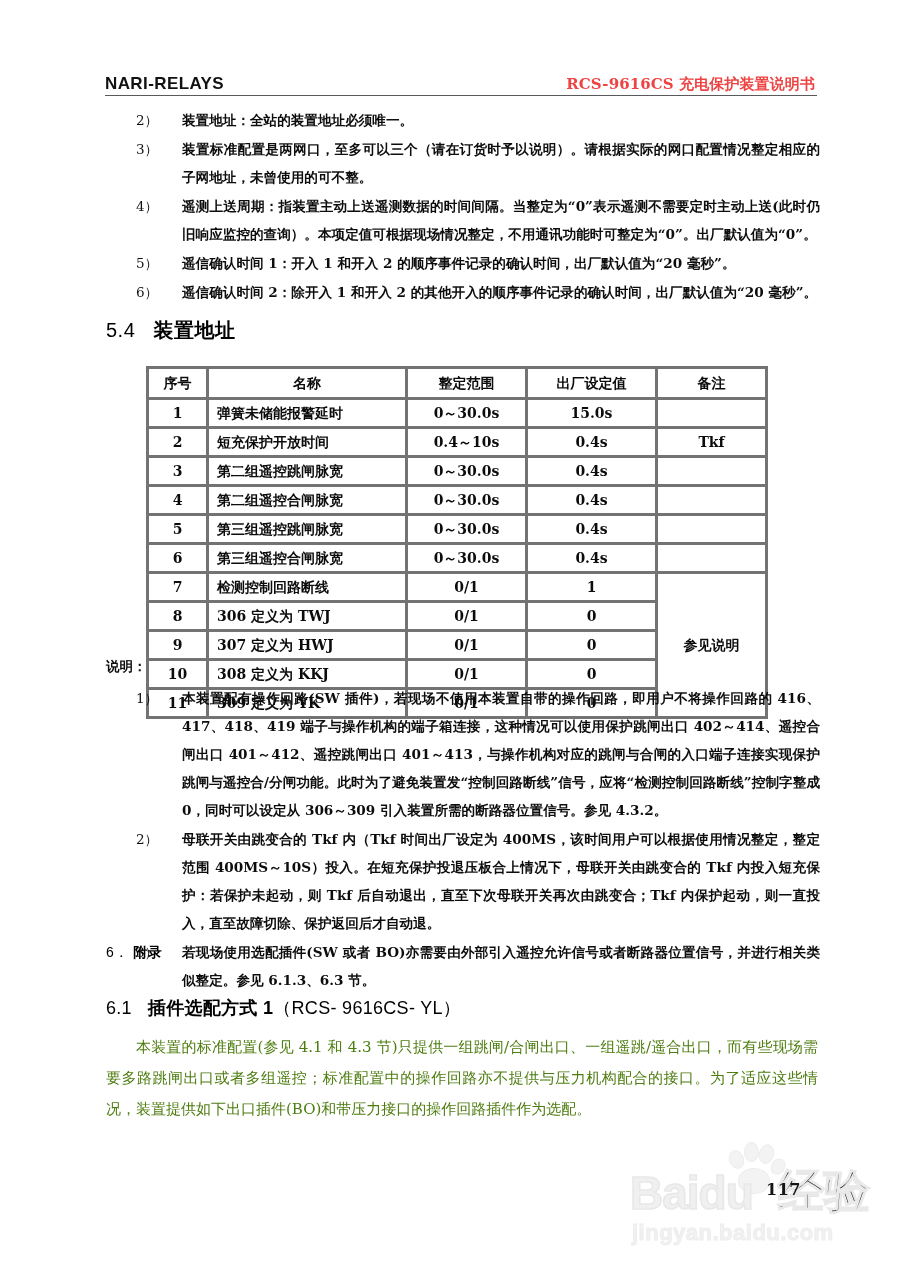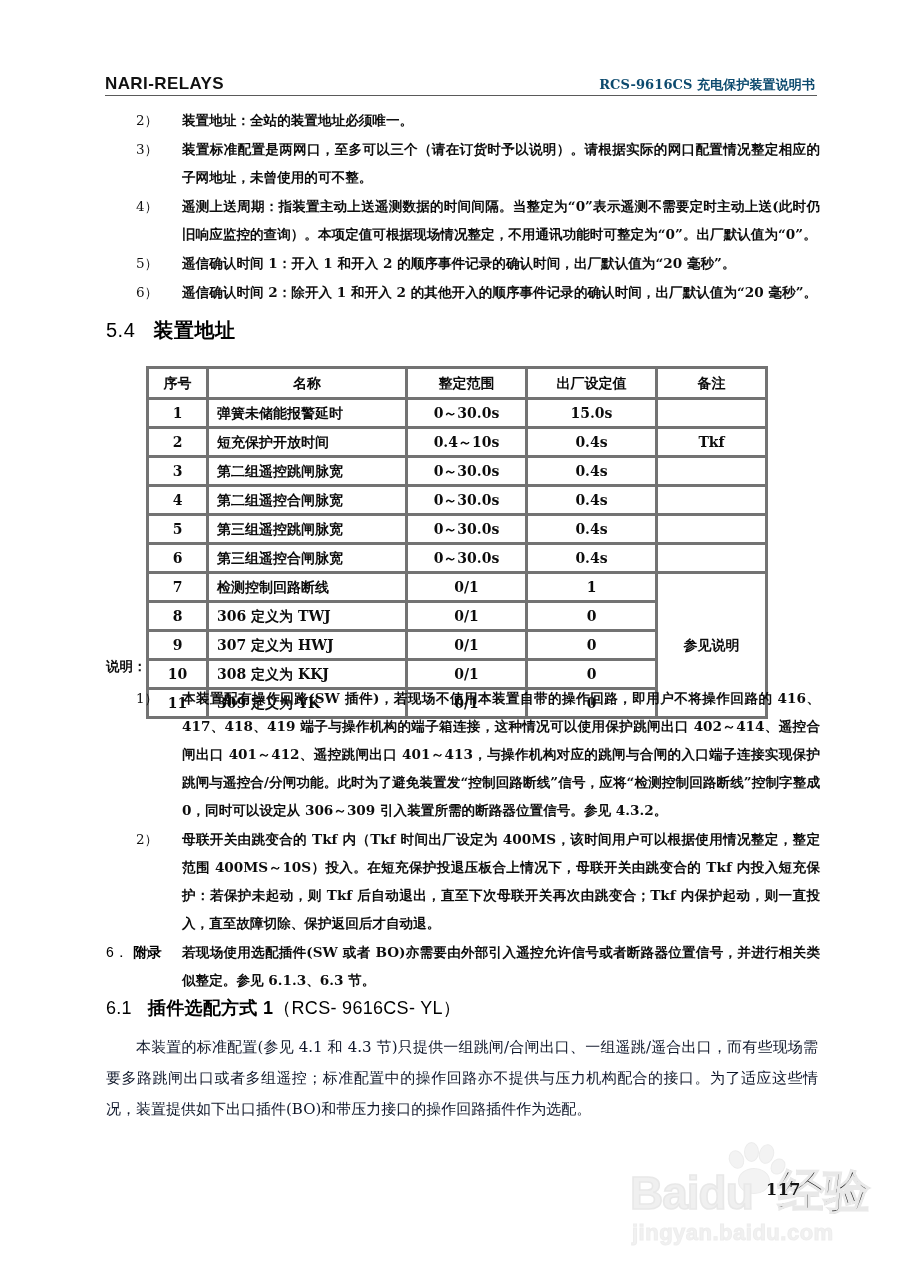--- a/index.html
+++ b/index.html
@@ -38,23 +38,23 @@
   .header-left {
     font-family: "Liberation Sans", "DejaVu Sans", sans-serif;
     font-size: 17px;
     font-weight: 700;
     letter-spacing: 0.4px;
     color: #111;
     margin-top: 46px;
   }
   .header-right {
     font-family: "DejaVu Serif", "Liberation Serif", serif;
-    font-size: 13px;
+    font-size: 15px;
     font-weight: 600;
-    color: #0c4a6e;
+    color: #ef4444;
     letter-spacing: 0.1px;
   }
   .header-rule {
     position: absolute;
     left: 105px;
     top: 95px;
     width: 712px;
     height: 0;
     border-top: 1.6px solid #5a5a5a;
   }
@@ -189,21 +189,21 @@
   }
   #sec61 .num { font-weight: 400; }
   #sec61 .tail { font-weight: 400; }
 
   
   .para {
     position: absolute;
     font-family: "DejaVu Serif", "Liberation Serif", serif;
     font-size: 15px;
     line-height: 31px;
-    color: #0f172a;
+    color: #4d7c0f;
     text-align: justify;
     text-indent: 2em;
     font-weight: 500;
   }
   #para61 {
     left: 106px;
     top: 1032px;
     width: 712px;
   }
 

